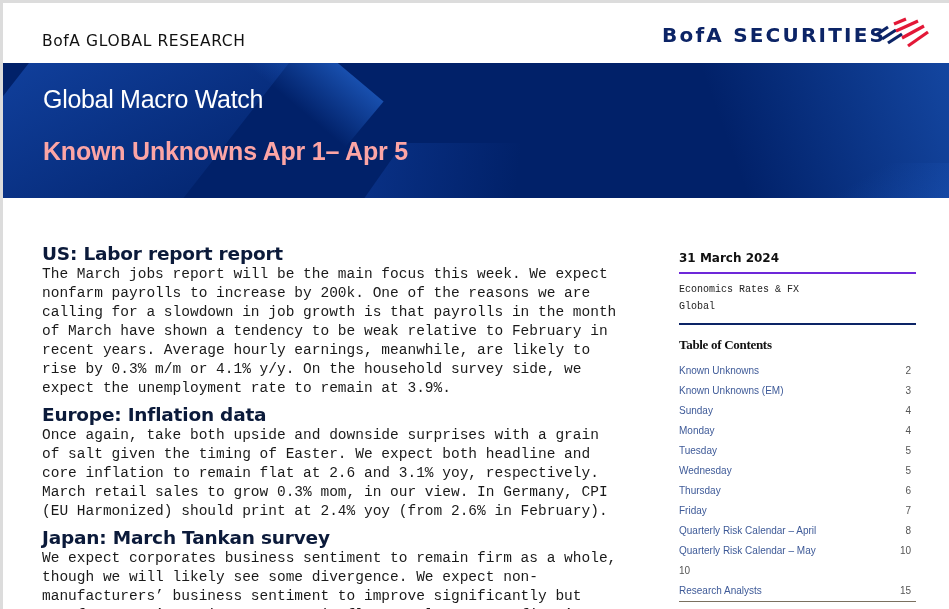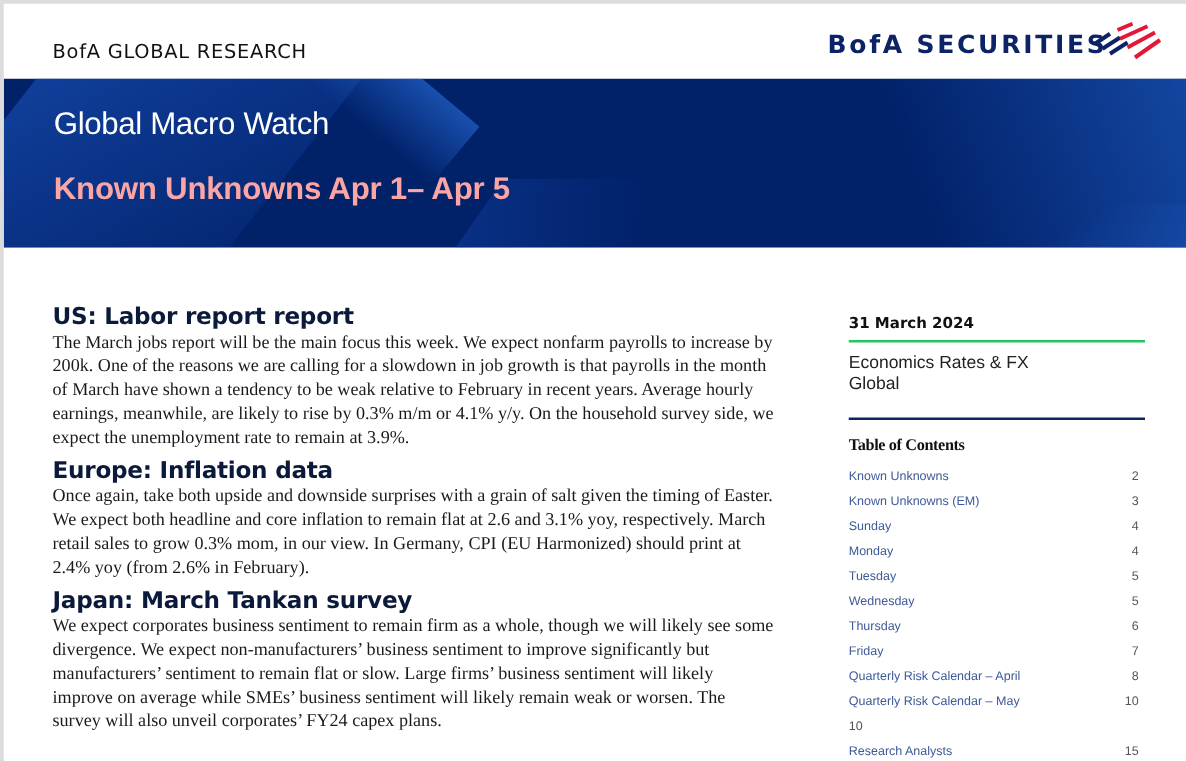--- a/index.html
+++ b/index.html
@@ -13,24 +13,24 @@
   .banner .shape1 { position:absolute; left:-60px; top:-40px; width:260px; height:300px; background:linear-gradient(135deg, rgba(30,90,200,0.55), rgba(1,33,105,0)); transform:skewX(-38deg); }
   .banner .shape2 { position:absolute; left:220px; top:-20px; width:160px; height:60px; background:linear-gradient(180deg, rgba(40,110,220,0.6), rgba(1,33,105,0)); transform:rotate(40deg); }
   .banner .shape3 { position:absolute; left:600px; top:-60px; width:360px; height:320px; background:linear-gradient(250deg, rgba(40,110,220,0.55), rgba(1,33,105,0) 60%); }
   .banner .shape4 { position:absolute; left:330px; top:80px; width:220px; height:200px; background:linear-gradient(60deg, rgba(25,80,190,0.5), rgba(1,33,105,0) 70%); transform:skewX(-35deg); }
   .banner .shape5 { position:absolute; left:700px; top:100px; width:300px; height:140px; background:linear-gradient(310deg, rgba(35,100,210,0.6), rgba(1,33,105,0) 70%); transform:skewX(-40deg); }
   .series-title { position:absolute; left:40px; top:22px; font-family:"Liberation Sans", sans-serif; font-size:25px; color:#ffffff; letter-spacing:-0.3px; }
   .report-title { position:absolute; left:40px; top:74px; font-family:"Liberation Sans", sans-serif; font-weight:bold; font-size:25px; color:#fca5a5; letter-spacing:-0.2px; }
   .main { position:absolute; left:39px; top:240px; width:580px; }
   .section { margin-bottom:6px; }
   .section h2 { margin:0; font-family:"DejaVu Sans", sans-serif; font-weight:bold; font-size:18.5px; color:#0b1a3a; line-height:22px; letter-spacing:-0.2px; }
-  .section p { margin:0; font-family:Liberation Serif, serif; font-size:14.5px; line-height:19px; color:#1a1a1a; }
+  .section p { margin:0; font-family:Liberation Mono, monospace; font-size:14.5px; line-height:19px; color:#1a1a1a; }
   .sidebar { position:absolute; left:676px; top:248px; width:237px; }
-  .date { font-family:"DejaVu Sans", sans-serif; font-weight:bold; font-size:12px; color:#111; padding-bottom:7px; border-bottom:2px solid #22c55e; }
-  .dept { font-family:Liberation Sans, sans-serif; font-size:14px; line-height:17px; color:#222; padding:7px 0 19px; border-bottom:2px solid #0c2466; }
+  .date { font-family:"DejaVu Sans", sans-serif; font-weight:bold; font-size:12px; color:#111; padding-bottom:7px; border-bottom:2px solid #6d28d9; }
+  .dept { font-family:Liberation Mono, monospace; font-size:10px; line-height:17px; color:#222; padding:7px 0 8px; border-bottom:2px solid #0c2466; }
   .toc-title { font-family:Liberation Serif, serif; font-weight:bold; font-size:13px; color:#111; margin-top:12px; margin-bottom:8px; letter-spacing:-0.3px; }
   .toc-list { list-style:none; margin:0; padding:0; border-bottom:1px solid #7a7060; }
   .toc-item { display:flex; justify-content:space-between; font-family:"Liberation Sans", sans-serif; font-size:10px; color:#3e5a98; height:20px; line-height:20px; padding-right:5px; cursor:pointer; }
   .toc-item .num { color:#555; }
 </style>
 </head>
 <body>
 
 <div class="page">
 

